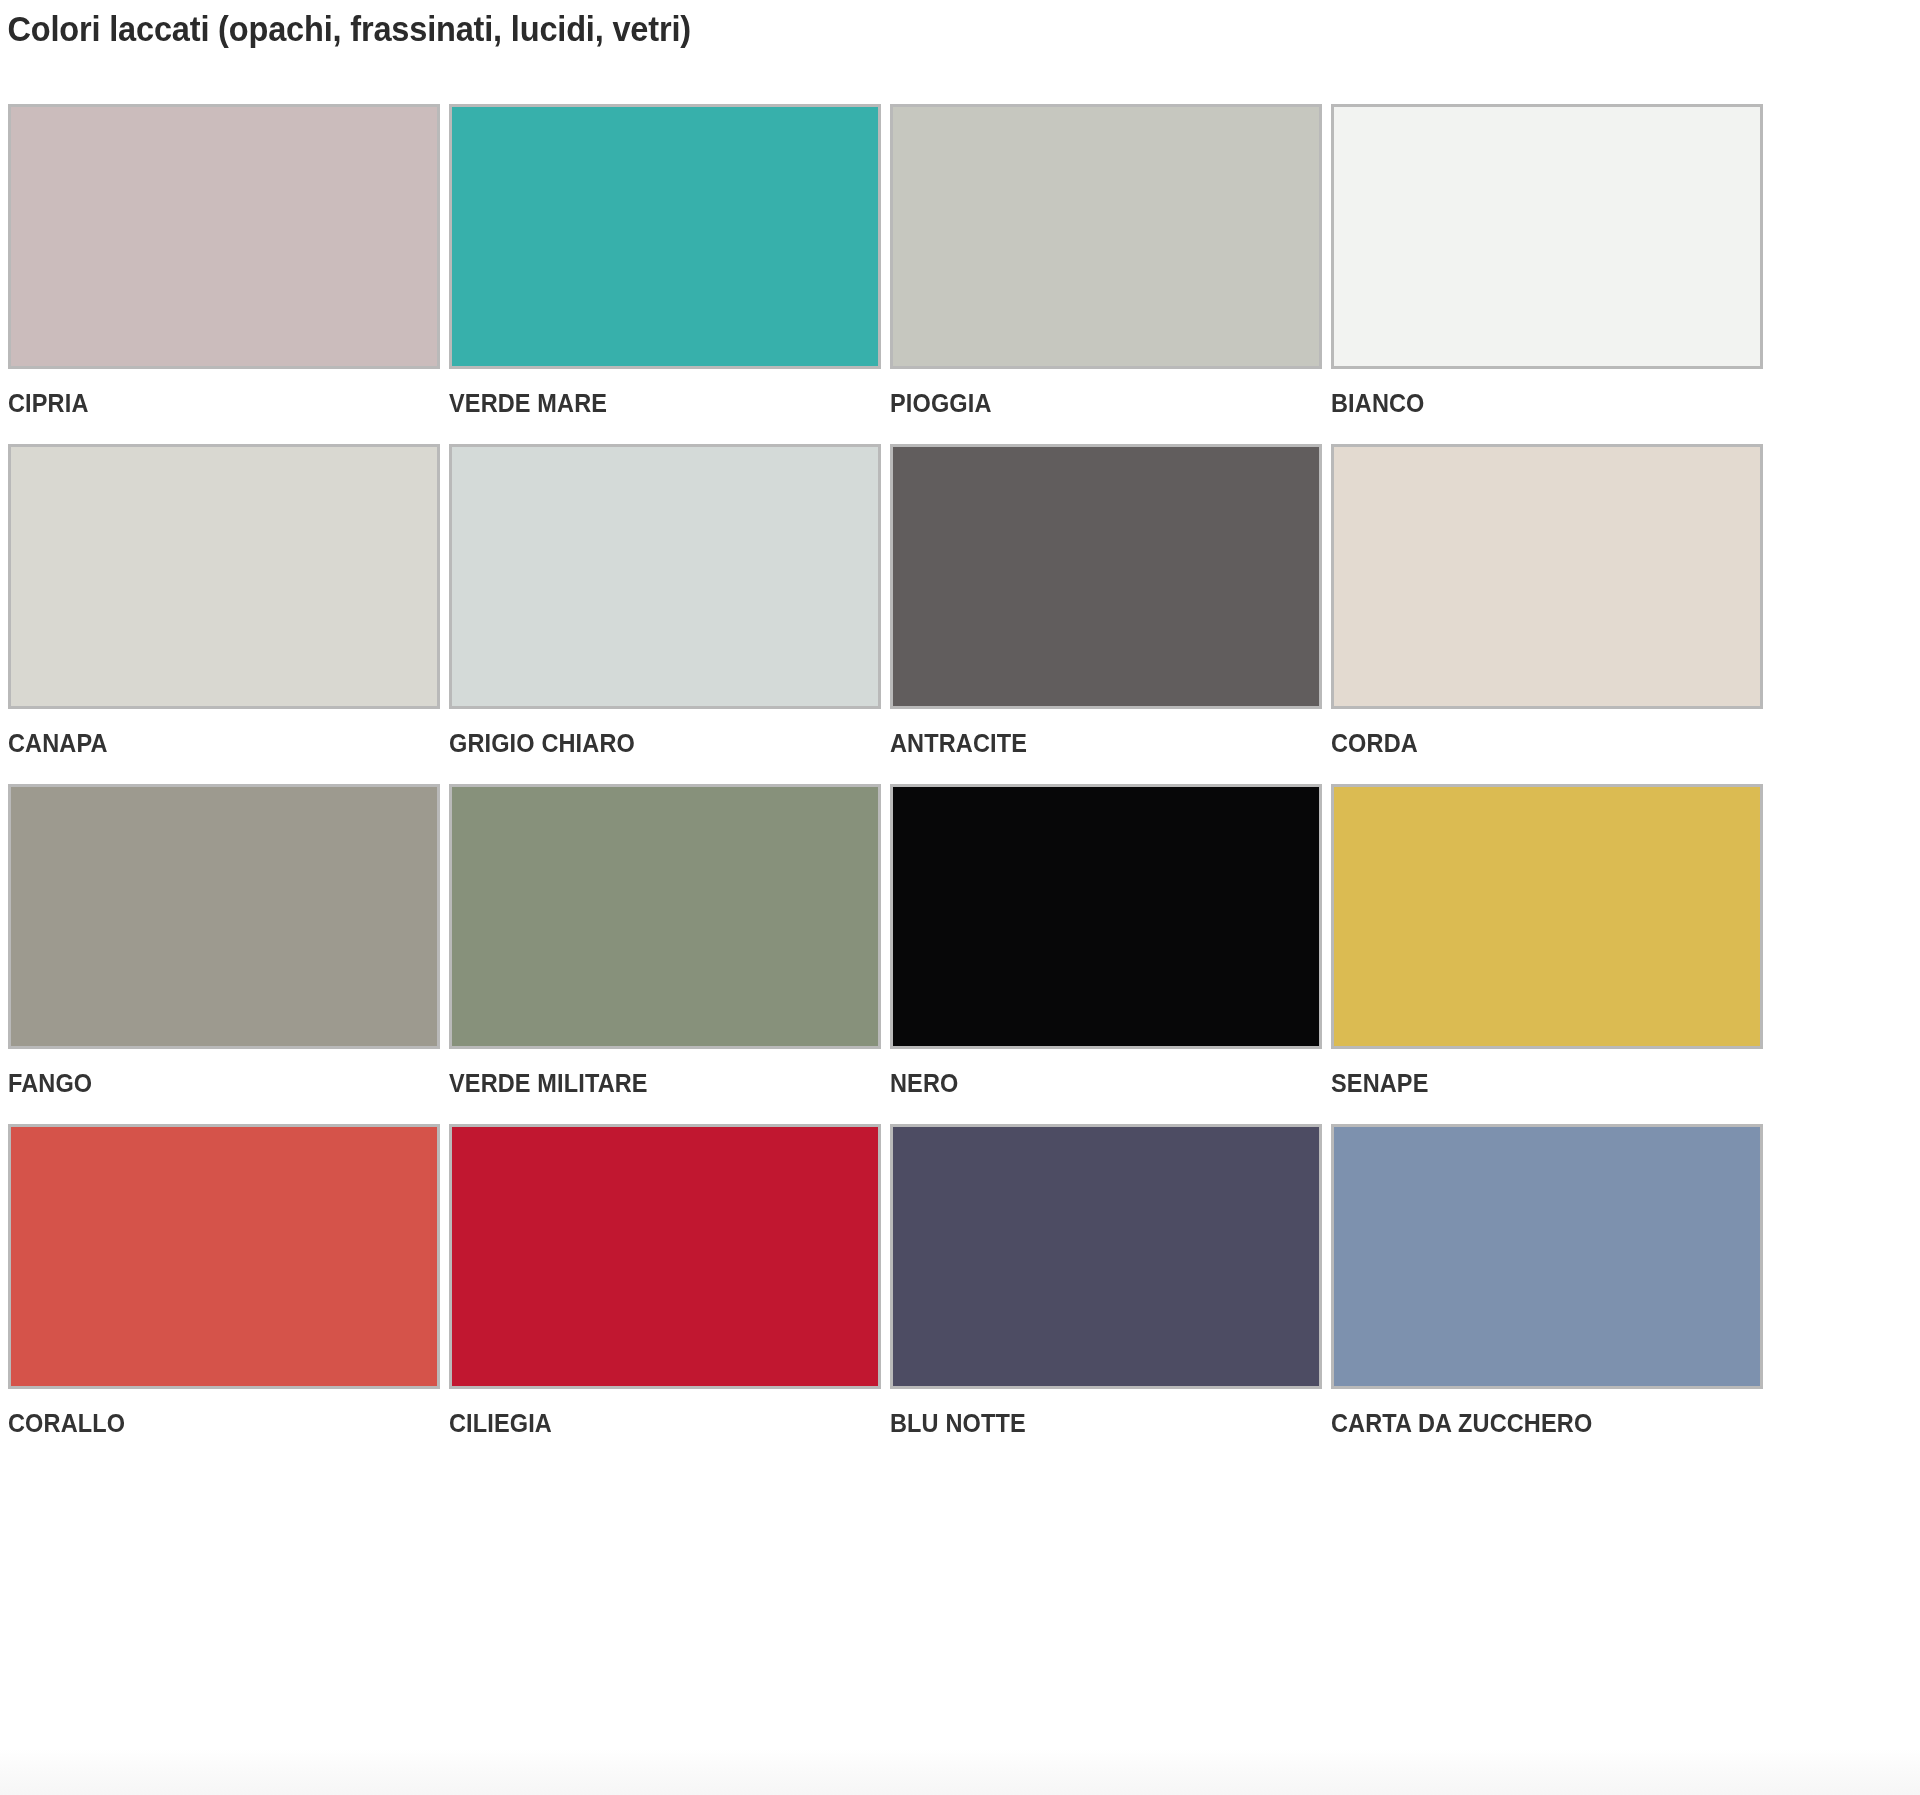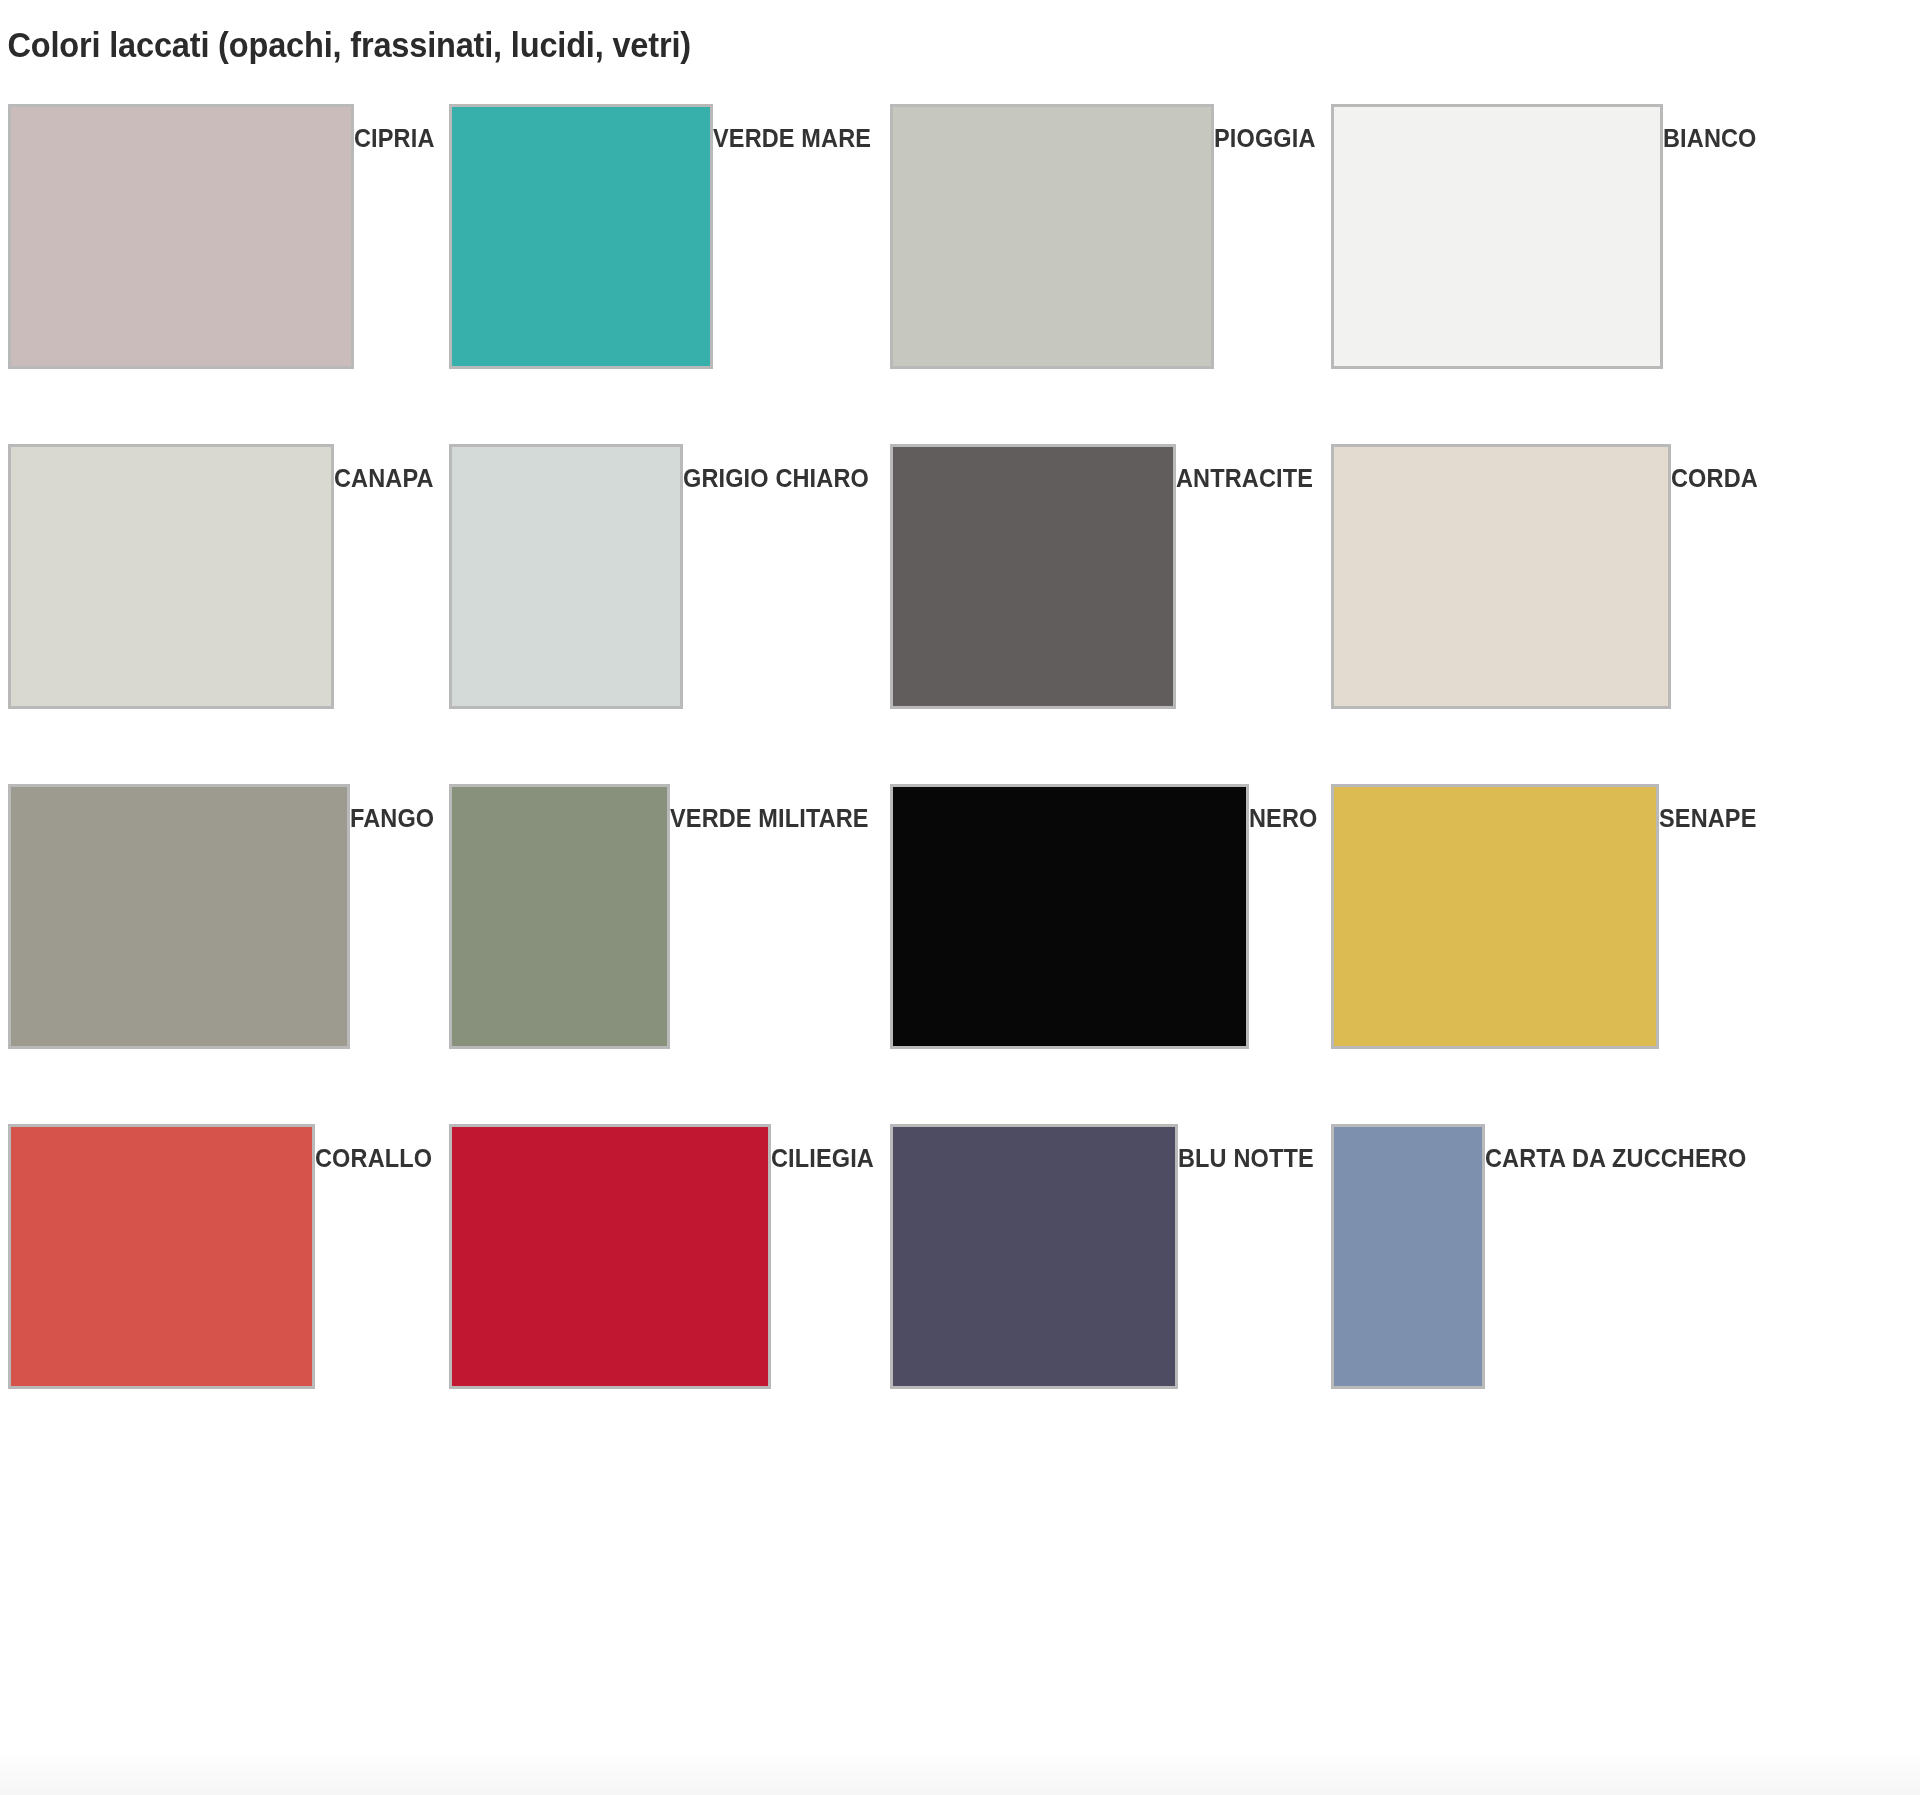--- a/index.html
+++ b/index.html
@@ -27,21 +27,21 @@
     pointer-events: none;
   }
 
   .sheet {
     position: absolute;
     left: 0;
     top: 0;
     width: 1920px;
     height: 1393px;
     box-sizing: border-box;
-    padding: 16px 0 0 0;
+    padding: 0 0 0 0;
   }
 
   .palette-title {
     margin: 0;
     padding: 6px 0 0 8px;
     font-size: 35px;
     line-height: 46px;
     font-weight: 700;
     letter-spacing: -0.2px;
     color: #2b2b2b;
@@ -60,21 +60,21 @@
     grid-template-columns: repeat(4, 432px);
     column-gap: 9px;
     row-gap: 0;
   }
 
   .swatch-cell {
     width: 432px;
     height: 340px;
     box-sizing: border-box;
     display: flex;
-    flex-direction: row;
+    flex-direction: column;
   }
 
   .swatch-chip {
     width: 432px;
     height: 265px;
     box-sizing: border-box;
     border: 3px solid #b9b9b9;
     background: #ffffff;
   }
 

